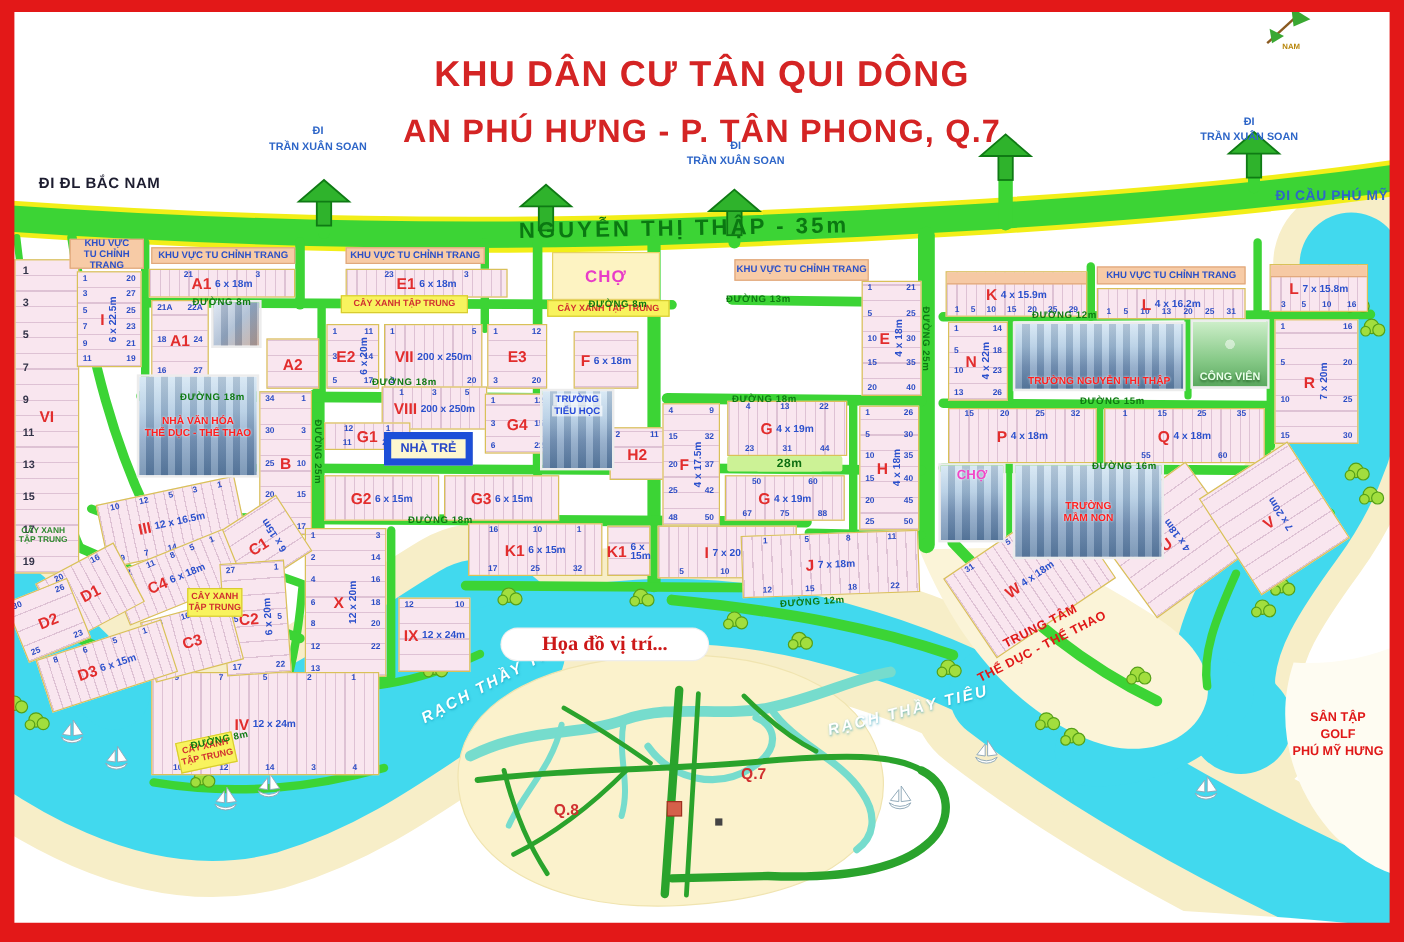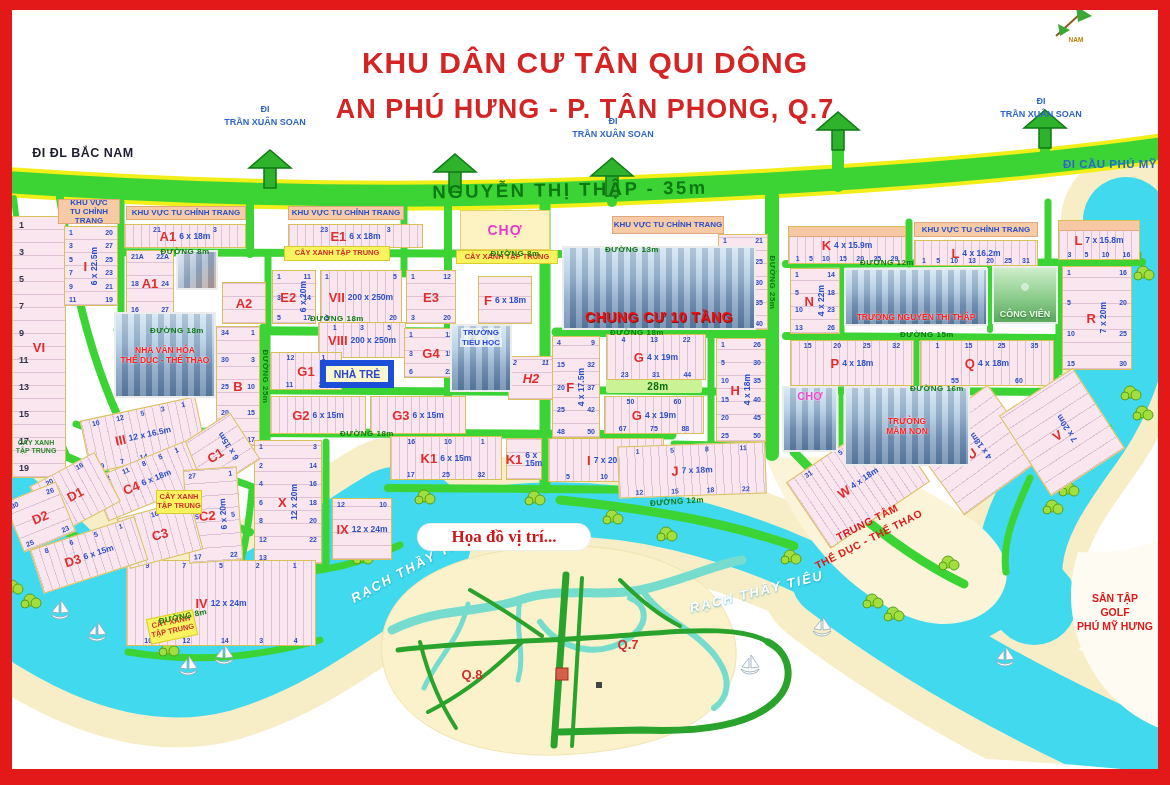--- a/index.html
+++ b/index.html
@@ -448,21 +448,21 @@
         <div class="nrow top">
           <span>1</span>
           <span>3</span>
           <span>5</span>
         </div>
         <div class="bc">
           <span class="bid">VIII</span>
           <span class="bdim">200 x 250m</span>
         </div>
       </div>
-      <div class="block sd-v" style="left: 270px; top: 352px; width: 72px; height: 38px;">
+      <div class="block sd-v" style="left: 270px; top: 352px; width: 72px; height: 23px;">
         <div class="nrow top">
           <span>12</span>
           <span>1</span>
         </div>
         <div class="nrow bot">
           <span>11</span>
           <span>22</span>
         </div>
         <div class="bc">
           <span class="bid">G1</span>
@@ -492,21 +492,21 @@
           <span class="bid">G2</span>
           <span class="bdim">6 x 15m</span>
         </div>
       </div>
       <div class="block sd-v" style="left: 370px; top: 396px; width: 96px; height: 38px;">
         <div class="bc">
           <span class="bid">G3</span>
           <span class="bdim">6 x 15m</span>
         </div>
       </div>
-      <div class="block sd-h" style="left: 508px; top: 356px; width: 46px; height: 44px; font-style: italic;">
+      <div class="block sd-h" style="left: 508px; top: 356px; width: 46px; height: 44px;">
         <div class="pairs">
           <div class="prow">
             <span>2</span>
             <span>11</span>
           </div>
         </div>
         <div class="bc">
           <span class="bid">H2</span>
         </div>
       </div>
@@ -1003,23 +1003,20 @@
       <div class="fbox green" style="left: 148px; top: 614px; width: 48px; height: 26px; transform: rotate(-12deg);">
         <div>CÂY XANH</div>
         <div>TẬP TRUNG</div>
       </div>
       <div class="fbox greenbare" style="left: 12px; top: 438px; width: 48px; height: 18px;">
         <div>CÂY XANH</div>
         <div>TẬP TRUNG</div>
       </div>
       <div class="fbox cream" style="left: 320px; top: 360px; width: 74px; height: 28px;">
         <div>NHÀ TRẺ</div>
-      </div>
-      <div class="fphoto  la-bottom" style="left: 562px; top: 246px; width: 194px; height: 84px;">
-        <div class="fl tc-red-lg">CHUNG CƯ 10 TẦNG</div>
       </div>
       <div class="fphoto  la-top" style="left: 450px; top: 324px; width: 62px; height: 68px;">
         <div class="fl tc-blue">TRƯỜNG</div>
         <div class="fl tc-blue">TIỂU HỌC</div>
       </div>
       <div class="fphoto  la-mid" style="left: 114px; top: 312px; width: 102px; height: 86px;">
         <div class="fl tc-red">NHÀ VĂN HÓA</div>
         <div class="fl tc-red">THỂ DỤC - THỂ THAO</div>
       </div>
       <div class="fphoto park la-bottom" style="left: 992px; top: 266px; width: 66px; height: 58px;">

